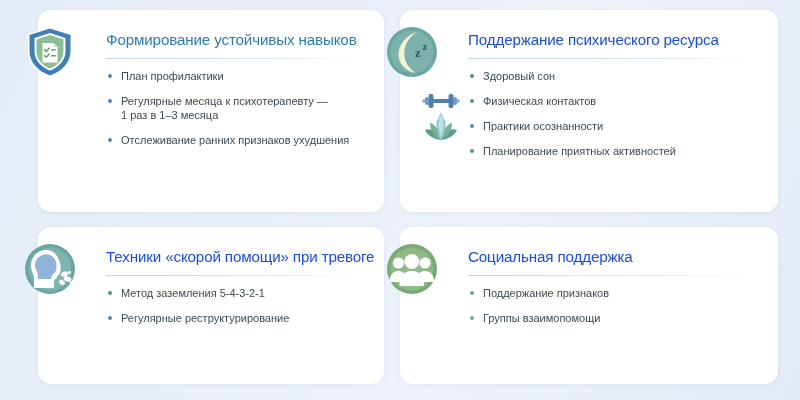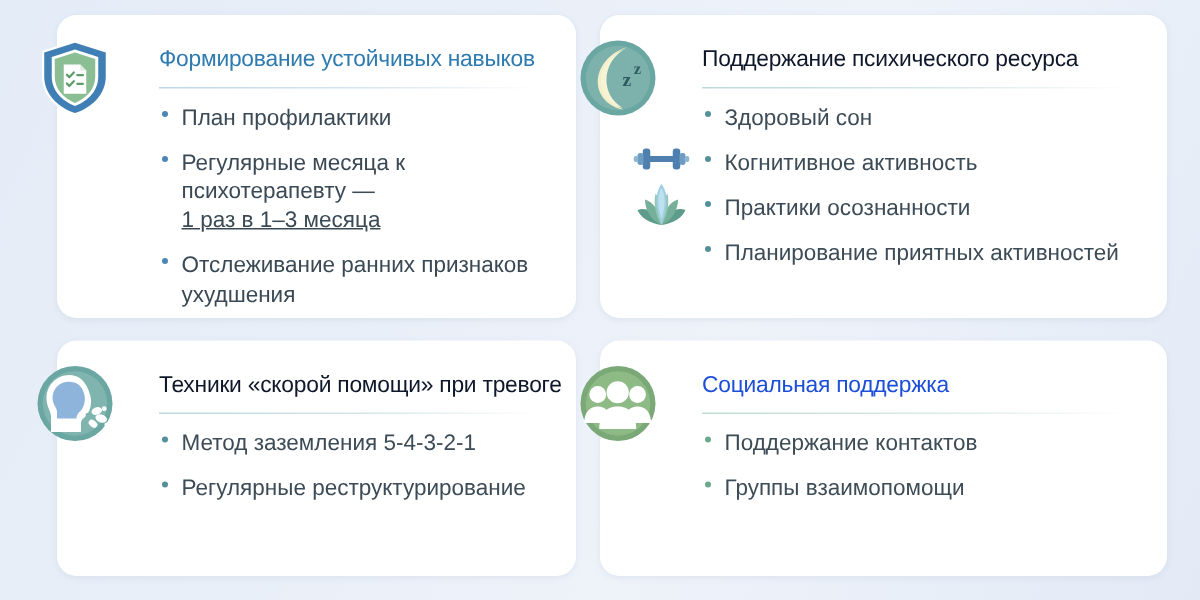--- a/index.html
+++ b/index.html
@@ -54,56 +54,56 @@
     line-height: 1.1;
     white-space: nowrap;
   }
   .rule {
     height: 1px;
     margin-top: 9px;
     margin-right: 4px;
   }
   .c-blue .title { color: #2e7bb0; }
   .c-blue .rule  { background: linear-gradient(90deg, #bed6e8 0%, #d8e6f0 55%, #ffffff 100%); }
-  .c-teal .title { color: #0f172a; }
+  .c-teal .title { color: #1d4ed8; }
   .c-teal .rule  { background: linear-gradient(90deg, #bcd9dd 0%, #d6e6e9 55%, #ffffff 100%); }
   .c-green .title { color: #1d4ed8; }
   .c-green .rule  { background: linear-gradient(90deg, #c0dcd0 0%, #dcebe3 55%, #ffffff 100%); }
 
   
   ul.list {
     list-style: none;
     margin: 0;
     padding: 10px 14px 0 70px;
   }
   ul.list.inset { }
   ul.list li {
     position: relative;
-    font-size: 15px;
+    font-size: 11px;
     line-height: 1.28;
     color: #3c4a57;
     margin-bottom: 11px;
     padding-left: 13px;
   }
   ul.list li .dot {
     position: absolute;
     left: 0;
     top: 5px;
     width: 4px;
     height: 4px;
     border-radius: 50%;
   }
   .c-blue  ul.list li .dot { background: #4b86b4; }
   .c-teal  ul.list li .dot { background: #54909b; }
   .c-green ul.list li .dot { background: #6ba98d; }
   .c-blue  ul.list li { color: #3a4954; }
   .c-teal  ul.list li { color: #3c4b55; }
   .c-green ul.list li { color: #3d4c55; }
 
-  ul.list li .l2 { display: block; text-decoration: underline; }
+  ul.list li .l2 { display: block; }
 
   
   .mini {
     position: absolute;
     left: -48px;
     top: -6px;
     width: 38px;
     height: 26px;
   }
   .mini svg { display: block; width: 100%; height: 100%; }
@@ -178,21 +178,21 @@
             <rect x="10" y="11" width="18" height="4" rx="1.2" fill="#4f7fae"></rect>
             <rect x="6.5" y="6" width="5" height="14" rx="2" fill="#4f7fae"></rect>
             <rect x="26.5" y="6" width="5" height="14" rx="2" fill="#4f7fae"></rect>
             <rect x="3" y="9" width="4" height="8" rx="1.8" fill="#6d9cc2"></rect>
             <rect x="31" y="9" width="4" height="8" rx="1.8" fill="#6d9cc2"></rect>
             <rect x="0.5" y="11" width="3" height="4" rx="1.3" fill="#8fb6d3"></rect>
             <rect x="34.5" y="11" width="3" height="4" rx="1.3" fill="#8fb6d3"></rect>
           </svg>
         </span>
         <span class="dot"></span>
-        <span>Когнитивное активность</span>
+        <span>Физическая контактов</span>
       </li>
       <li>
         <span class="mini lotus">
           <svg viewBox="0 0 38 32">
             <path d="M19 30 C11 29 5 25 3 20 C8 18 14 20 19 30 Z" fill="#5d9c8a"></path>
             <path d="M19 30 C27 29 33 25 35 20 C30 18 24 20 19 30 Z" fill="#5d9c8a"></path>
             <path d="M19 30 C12 27 8 20 8 13 C13.5 14.5 18 21 19 30 Z" fill="#77b09a"></path>
             <path d="M19 30 C26 27 30 20 30 13 C24.5 14.5 20 21 19 30 Z" fill="#77b09a"></path>
             <path d="M19 30 C15.5 25 13.5 17 15 9 C17.5 13 20.5 13 23 9 C24.5 17 22.5 25 19 30 Z" fill="#8fc6ae"></path>
             <path d="M19 2.5 C15 8.5 14 16 19 30 C24 16 23 8.5 19 2.5 Z" fill="#9fcfe3"></path>
@@ -255,21 +255,21 @@
         <path d="M15.5 45 C15.5 34.5 20.5 30 27.8 30 C35.1 30 40.1 34.5 40.1 45 Z" fill="#ffffff"></path>
       </svg>
     </div>
     <div class="head">
       <div class="title">Социальная поддержка</div>
       <div class="rule"></div>
     </div>
     <ul class="list inset">
       <li>
         <span class="dot"></span>
-        <span>Поддержание контактов</span>
+        <span>Поддержание признаков</span>
       </li>
       <li>
         <span class="dot"></span>
         <span>Группы взаимопомощи</span>
       </li>
     </ul>
   </section>
 
 </div>
 

